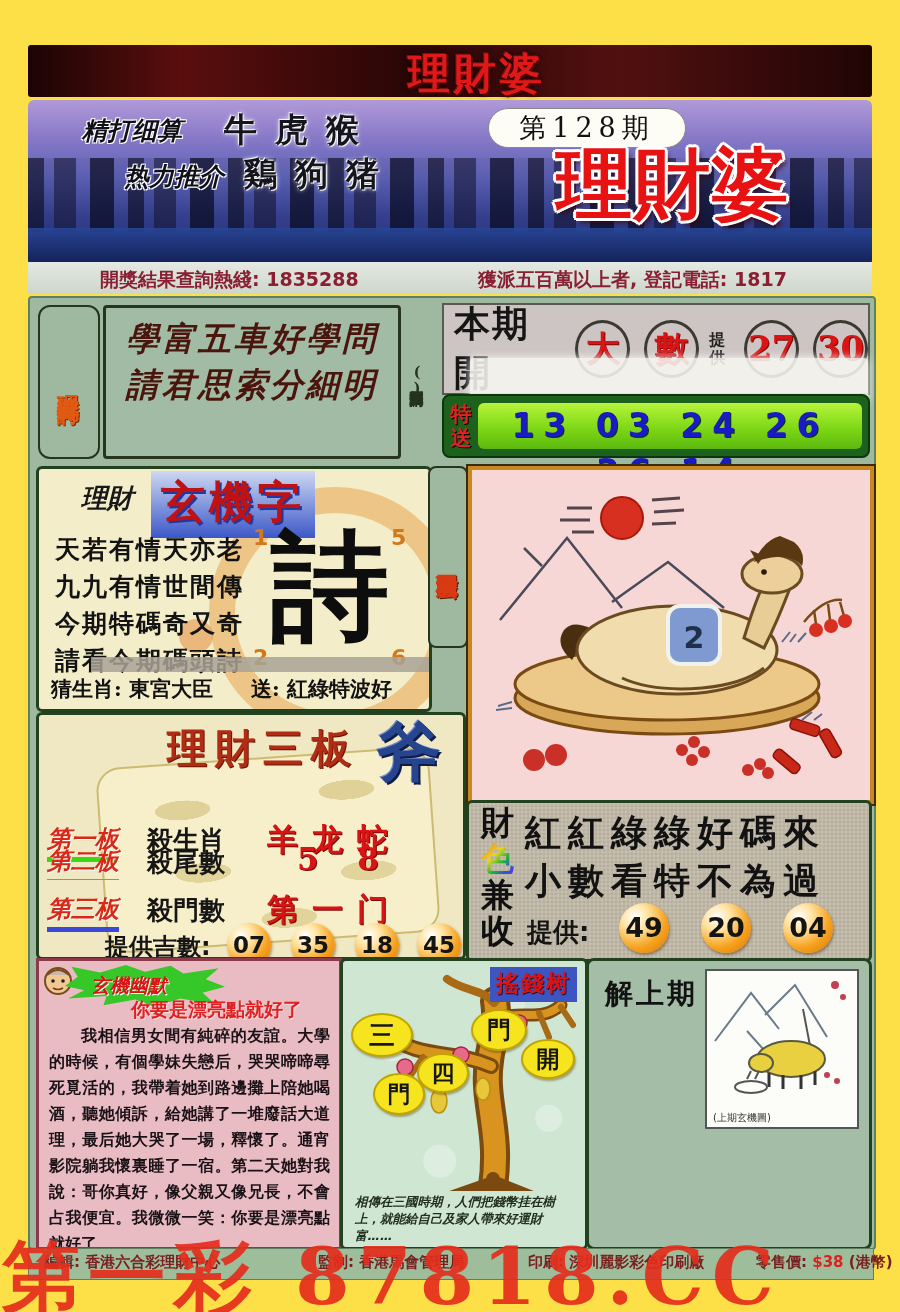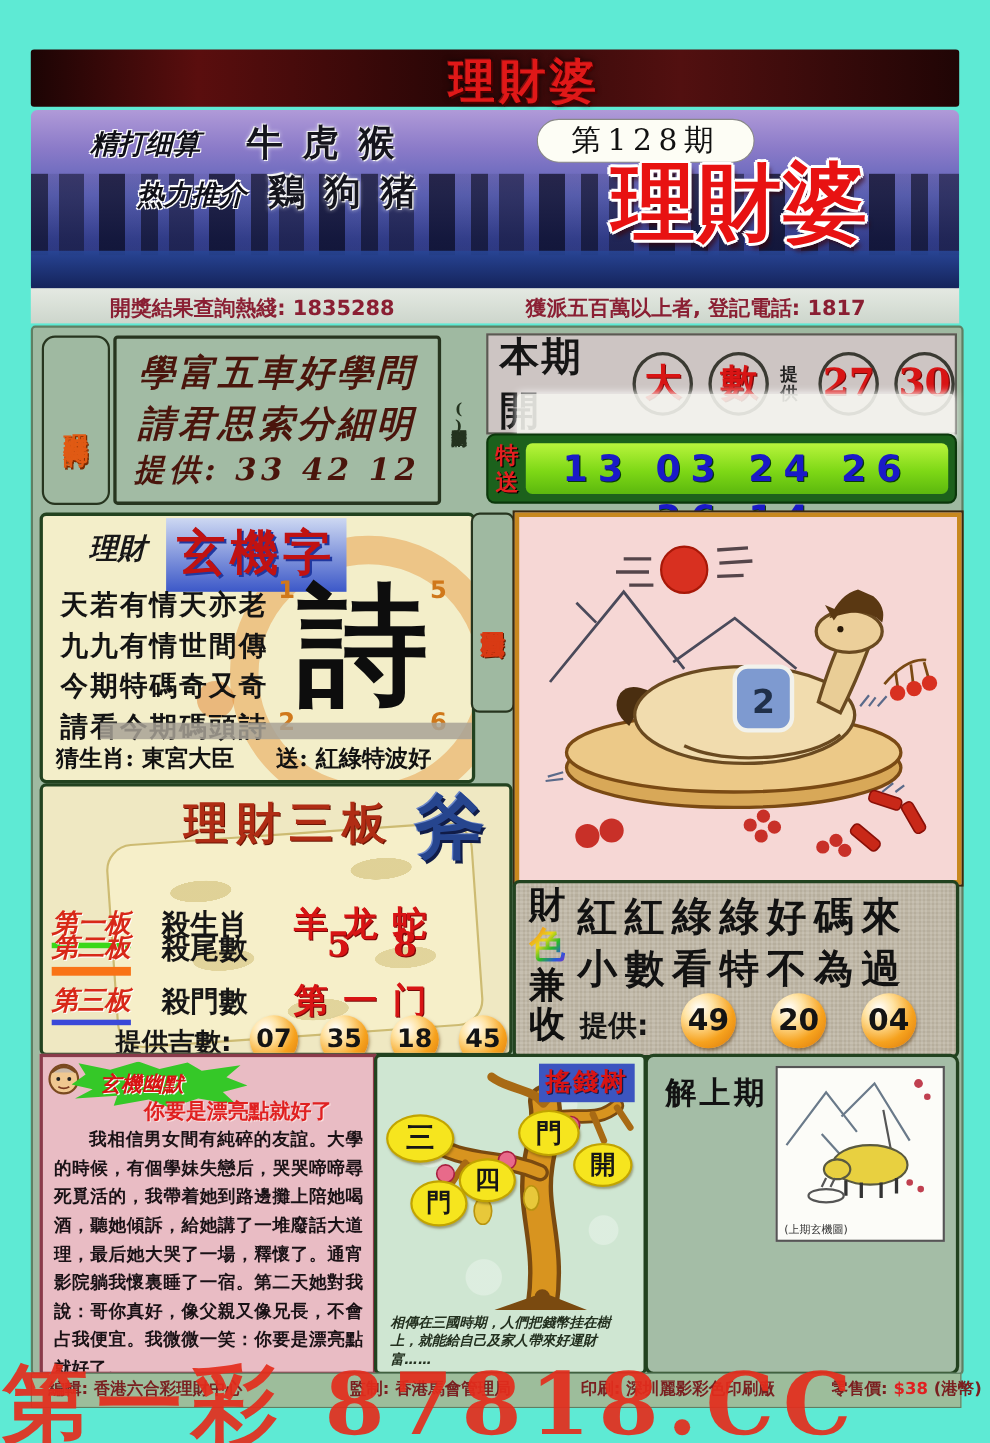--- a/index.html
+++ b/index.html
@@ -1,17 +1,17 @@
 <!DOCTYPE html>
 <html><head>
 <meta charset="utf-8">
 <style>
   html,body{margin:0;padding:0;background:#fff;}
   body{font-family:"DejaVu Sans",sans-serif;}
-  #page{position:relative;width:900px;height:1312px;background:#5eead4;overflow:hidden;}
+  #page{position:relative;width:900px;height:1312px;background:#fde047;overflow:hidden;}
   .abs{position:absolute;}
 
   
   .top-band{left:28px;top:45px;width:844px;height:52px;
     background:linear-gradient(90deg,#1c0404,#5a0e0e 18%,#2a0606 45%,#521010 70%,#200505);
     border-radius:3px;}
   .top-title{left:408px;top:46px;font-family:"DejaVu Serif",serif;font-weight:bold;font-size:42px;
     color:#e01818;text-shadow:2px 2px 0 #4a0000,-1px -1px 0 #7a1010,0 0 6px #000;letter-spacing:4px;}
 
   
@@ -108,21 +108,21 @@
       radial-gradient(ellipse 46px 16px at 30% 60%,rgba(205,185,110,.5) 60%,transparent 61%),
       radial-gradient(ellipse 46px 16px at 80% 65%,rgba(205,185,110,.5) 60%,transparent 61%),
       radial-gradient(ellipse 46px 16px at 55% 88%,rgba(205,185,110,.5) 60%,transparent 61%);}
   .tb-title{position:absolute;left:128px;top:6px;font-family:"DejaVu Serif",serif;font-weight:bold;
     font-size:40px;color:#b02c14;letter-spacing:8px;text-shadow:1px 1px 0 #6a1404;}
   .tb-axe{position:absolute;left:338px;top:-6px;font-family:"DejaVu Serif",serif;font-weight:bold;
     font-size:64px;color:#26458e;text-shadow:2px 2px 0 #101c48,-1px -1px 0 #6a86c8;}
   .tb-row{position:absolute;left:0;width:424px;height:40px;}
   .tb-board{position:absolute;left:8px;top:2px;font-weight:bold;font-style:italic;font-size:24px;color:#d82818;
     text-shadow:1px 1px 0 #fff;padding-bottom:2px;}
-  .u1{border-bottom:5px solid #3ad818;} .u2{border-bottom:8px solid #f97316;} .u3{border-bottom:5px solid #3a48d8;}
+  .u1{border-bottom:5px solid #3ad818;} .u2{border-bottom:1px solid #f97316;} .u3{border-bottom:5px solid #3a48d8;}
   .tb-cat{position:absolute;left:108px;top:2px;font-weight:bold;font-size:26px;color:#161616;}
   .tb-val{position:absolute;left:228px;top:-2px;font-family:"DejaVu Serif",serif;font-weight:bold;font-size:31px;
     color:#d81414;letter-spacing:14px;text-shadow:1px 1px 0 #7a0808;}
   .tb-lucky-label{position:absolute;left:66px;top:216px;font-weight:bold;font-size:24px;color:#151515;}
   .ball{position:absolute;width:44px;height:44px;border-radius:50%;
     background:radial-gradient(circle at 32% 28%,#ffffff 0%,#ffe2a0 28%,#f6a21e 62%,#d87408 100%);
     text-align:center;line-height:44px;font-weight:bold;font-size:23px;color:#141414;
     box-shadow:1px 2px 3px rgba(90,50,0,.5);}
 
   
@@ -203,21 +203,20 @@
   <div class="abs hotline"></div>
   <div class="abs hot-text" style="left:100px;">開獎結果查詢熱綫: 1835288</div>
   <div class="abs hot-text" style="left:478px;">獲派五百萬以上者, 登記電話: 1817</div>
 
   <div class="abs frame"></div>
 
   <div class="abs vlabel sp-label">理財特碼詩</div>
   <div class="abs sp-box">
     <div class="sp-line" style="margin-top:8px;">學富五車好學問</div>
     <div class="sp-line">請君思索分細明</div>
-    <div class="sp-provide">提供: 33 42 12</div>
   </div>
   <div class="abs vlabel scratch">(請刮開塗層觀閱)</div>
 
   <div class="abs open-box">
     <span class="open-prefix">本期開</span>
     <span class="open-circle">大</span>
     <span class="open-circle">數</span>
     <span class="open-provide">提供</span>
     <span class="open-circle">27</span>
     <span class="open-circle">30</span>

